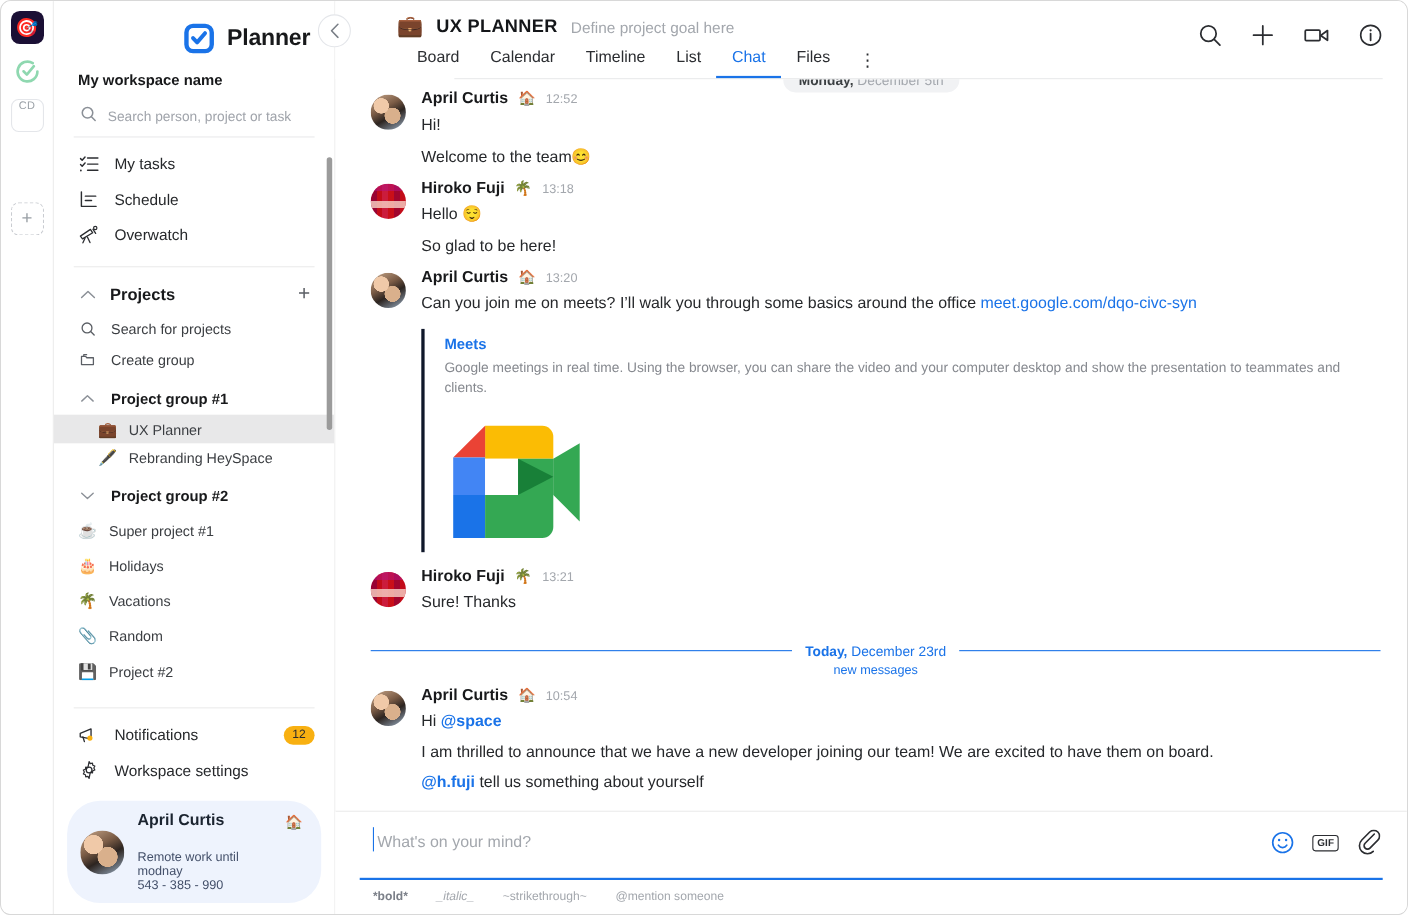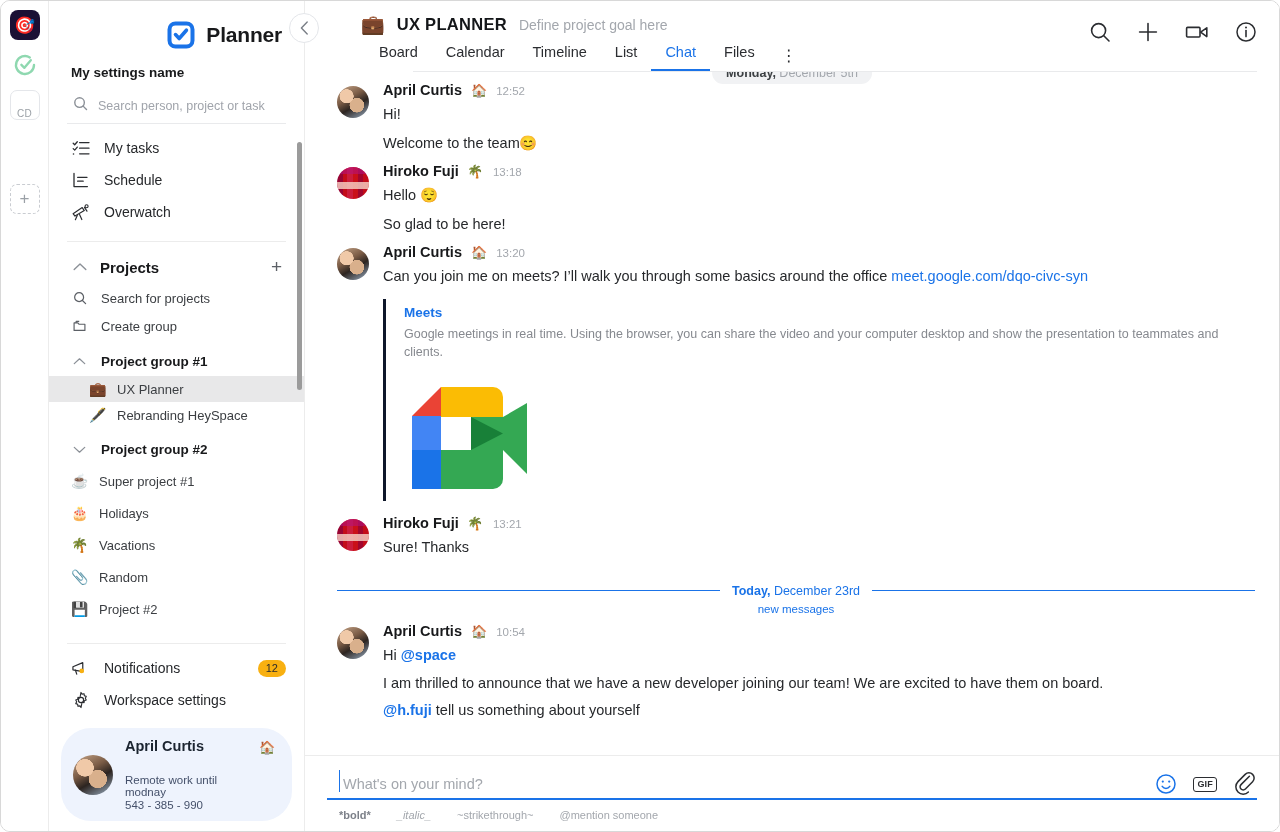--- a/index.html
+++ b/index.html
@@ -34,21 +34,21 @@
     font-size: 17px; line-height: 1;
     overflow: hidden;
   }
   .rail-check {
     width: 30px; height: 30px; border-radius: 50%;
     display: flex; align-items: center; justify-content: center;
   }
   .rail-cd {
     width: 30px; height: 30px; border-radius: 7px;
     border: 1px solid #e4e6ea; background: #fff;
-    display: flex; align-items: flex-end; justify-content: center;
+    display: flex; align-items: flex-start; justify-content: center;
     font-size: 10px; color: #9aa0a6; letter-spacing: .3px;
     font-weight: 500;
   }
   .rail-add {
     width: 30px; height: 30px; border-radius: 7px;
     border: 1px dashed #c9ccd1; background: #fff;
     display: flex; align-items: center; justify-content: center;
     color: #9aa0a6; font-size: 17px; font-weight: 300;
     margin-top: 54px;
   }
@@ -258,21 +258,21 @@
   .new-msgs { text-align: center; font-size: 11.5px; color: #1a73e8; padding-top: 5px; }
 
   
   .composer {
     flex: 0 0 auto; border-top: 1px solid #ececec;
     padding: 16px 22px 10px 22px; background: #fff;
   }
   .composer-box {
     display: flex; align-items: center; gap: 16px;
     border-bottom: 2px solid #1a73e8;
-    padding: 0 2px 2px 12px;
+    padding: 0 2px 20px 12px;
     position: relative;
   }
   .caret { position:absolute; left: 12px; top: -2px; width: 1px; height: 22px; background:#1a73e8; }
   .composer-box input {
     flex: 1 1 auto; border: none; outline: none; background: transparent;
     font-family: "Liberation Sans", sans-serif; font-size: 14.5px; color: #26282b;
     padding-left: 4px;
   }
   .composer-box input::placeholder { color: #a3a7ad; }
   .comp-ico { display:flex; align-items:center; justify-content:center; cursor:pointer; }
@@ -313,21 +313,21 @@
     <div class="sb-brand">
       <span class="sb-logo">
         <svg width="28" height="28" viewBox="0 0 28 28" fill="none">
           <rect x="2.5" y="2.5" width="23" height="23" rx="6" stroke="#1a73e8" stroke-width="4"></rect>
           <path d="M8.5 13.6l3.7 3.9 7.2-8.3" stroke="#1a73e8" stroke-width="3.6" stroke-linecap="round" stroke-linejoin="round"></path>
         </svg>
       </span>
       <span class="sb-brand-name">Planner</span>
     </div>
 
-    <div class="sb-ws-name">My settings name</div>
+    <div class="sb-ws-name">My workspace name</div>
 
     <div class="sb-search">
       <span>
         <svg width="15" height="15" viewBox="0 0 16 16" fill="none">
           <circle cx="7" cy="7" r="5.1" stroke="#8b9097" stroke-width="1.5"></circle>
           <path d="M10.8 10.8L14.4 14.4" stroke="#8b9097" stroke-width="1.5" stroke-linecap="round"></path>
         </svg>
       </span>
       <input placeholder="Search person, project or task" style="">
     </div>

